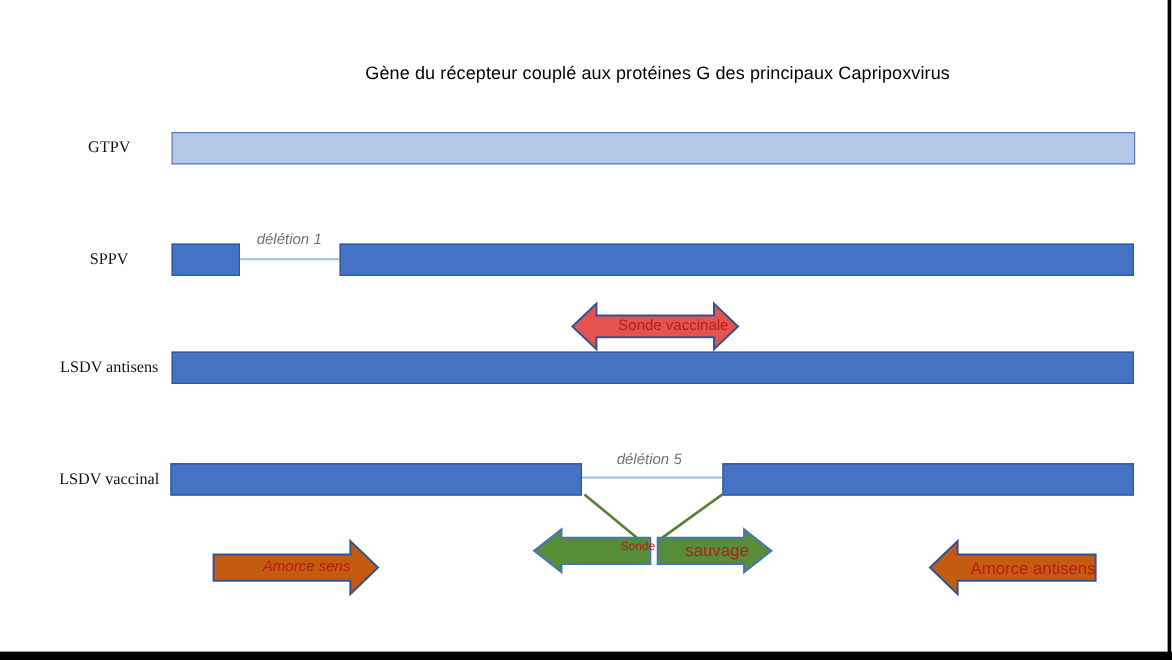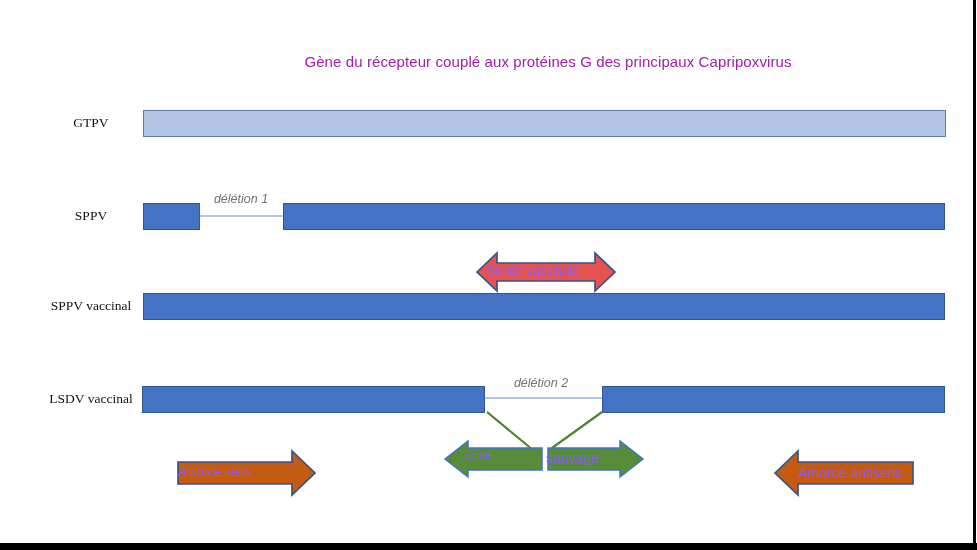--- a/index.html
+++ b/index.html
@@ -2,70 +2,70 @@
 <html><head>
 <meta charset="utf-8">
 <style>
   html,body { margin:0; padding:0; background:#ffffff; }
   .slide {
     position:relative; width:977px; height:550px; background:#ffffff;
     font-family:"Liberation Sans", sans-serif; overflow:hidden;
   }
   .title {
     position:absolute; left:143px; top:53px; width:810px;
-    text-align:center; font-size:15px; color:#a21caf; letter-spacing:0.1px;
+    text-align:center; font-size:15px; color:#000000; letter-spacing:0.1px;
   }
   .row-label {
     position:absolute; left:30px; width:122px; text-align:center;
     font-size:13.5px; color:#111;font-family:Liberation Serif, serif;
   }
   .bar { position:absolute; box-sizing:border-box; }
   .bar-light { background:#b4c7e7; border:1.6px solid #5b7bb5; }
   .bar-dark  { background:#4472c4; border:1.5px solid #2f5597; }
   .gap-line  { position:absolute; height:2px; background:#aec9e8; }
   .deletion-label {
     position:absolute; width:110px; text-align:center;
     font-style:italic; font-size:12.5px; color:#737373;
   }
   .arrow-label {
-    position:absolute; text-align:left; color:#8b5cf6; white-space:nowrap;
+    position:absolute; text-align:right; color:#b91c1c; white-space:nowrap;
   }
   svg.overlay { position:absolute; left:0; top:0; }
   svg polygon { stroke-linejoin:miter; }
   .stroke-navy  { stroke:#35548f; stroke-width:1.7; }
   .stroke-blue  { stroke:#4472c4; stroke-width:1.5; }
   .connector    { stroke:#538135; stroke-width:2.2; }
   .frame-right  { position:absolute; top:0; left:973px; width:3px; height:550px; background:#000; }
   .frame-bottom { position:absolute; left:0; top:543px; width:977px; height:7px; background:#000; }
 </style>
 </head>
 <body>
 
 <div class="slide">
 
   <div class="title">Gène du récepteur couplé aux protéines G des principaux Capripoxvirus</div>
 
   <div class="row-label" style="top:115px;">GTPV</div>
   <div class="row-label" style="top:208px;">SPPV</div>
-  <div class="row-label" style="top:298px;">SPPV vaccinal</div>
+  <div class="row-label" style="top:298px;">LSDV antisens</div>
   <div class="row-label" style="top:391px;">LSDV vaccinal</div>
 
   <div class="bar bar-light" style="left:143px; top:110px; width:803px; height:27px;"></div>
 
   <div class="bar bar-dark" style="left:143px; top:203px; width:57px; height:27px;"></div>
   <div class="gap-line" style="left:200px; top:215px; width:83px;"></div>
   <div class="bar bar-dark" style="left:283px; top:203px; width:662px; height:27px;"></div>
   <div class="deletion-label" style="left:186px; top:192px;">délétion 1</div>
 
   <div class="bar bar-dark" style="left:143px; top:293px; width:802px; height:27px;"></div>
 
   <div class="bar bar-dark" style="left:142px; top:386px; width:343px; height:27px;"></div>
   <div class="gap-line" style="left:485px; top:397px; width:117px;"></div>
   <div class="bar bar-dark" style="left:602px; top:386px; width:343px; height:27px;"></div>
-  <div class="deletion-label" style="left:486px; top:376px;">délétion 2</div>
+  <div class="deletion-label" style="left:486px; top:376px;">délétion 5</div>
 
   <svg class="overlay" width="977" height="550" viewBox="0 0 977 550">
 
     <polygon class="stroke-navy" points="477,272 497,253 497,263 595,263 595,253 615,272 595,291 595,281 497,281 497,291" fill="#e4534f"></polygon>
 
     <line class="connector" x1="487" y1="412" x2="533" y2="450"></line>
     <line class="connector" x1="602" y1="412" x2="552" y2="448"></line>
 
     <polygon class="stroke-blue" points="445,459 468,441 468,448 542,448 542,470 468,470 468,477" fill="#578c38"></polygon>
     <polygon class="stroke-blue" points="548,448 620,448 620,441 643,459 620,477 620,470 548,470" fill="#578c38"></polygon>

